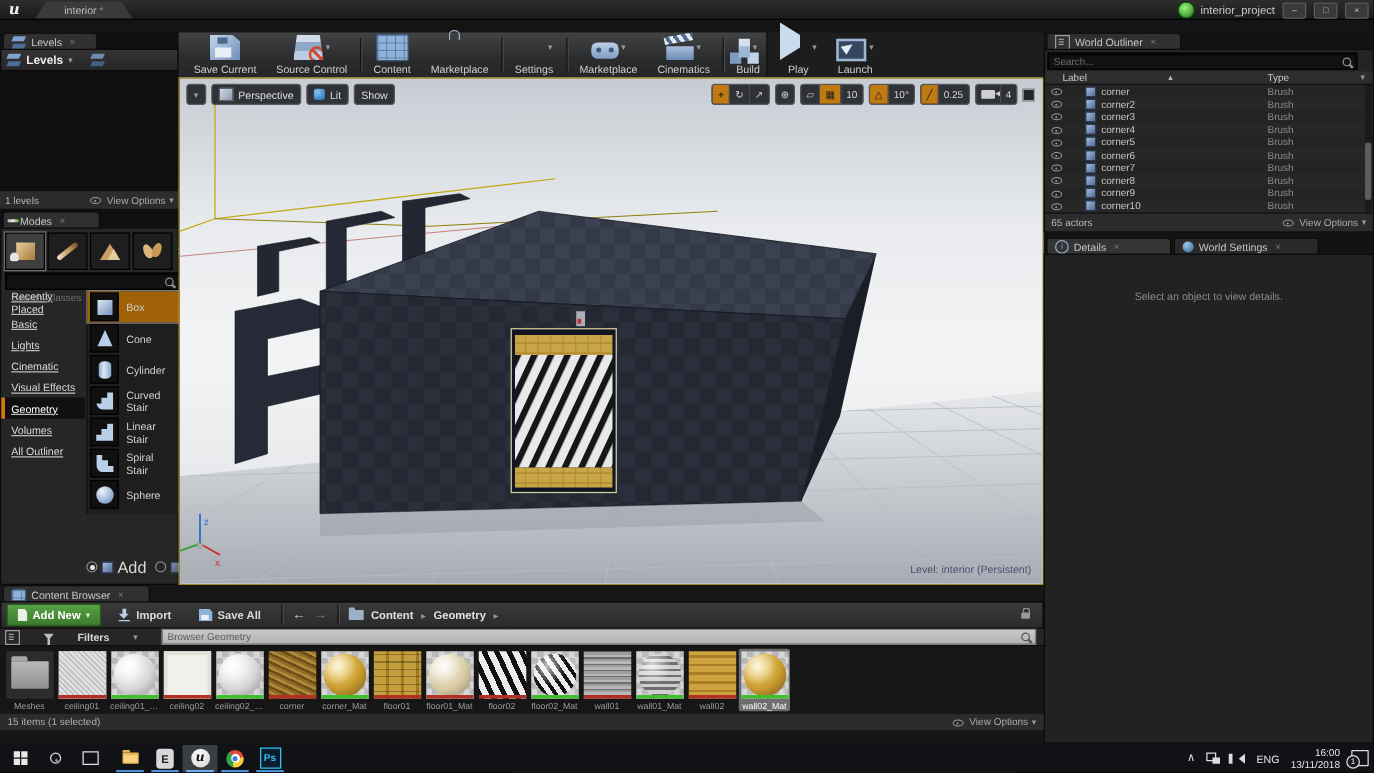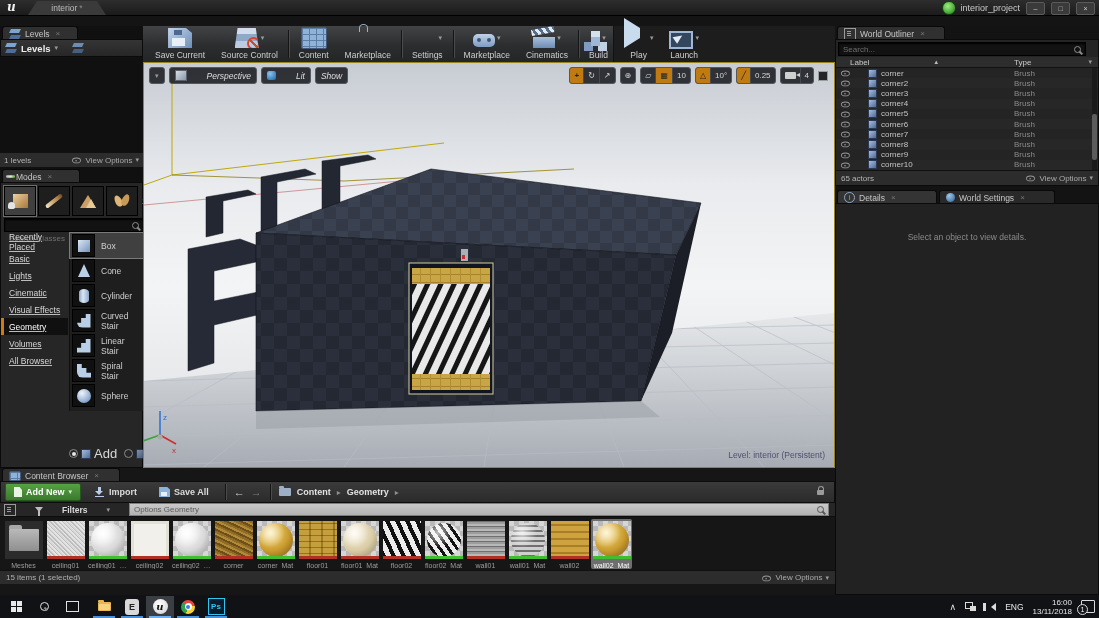--- a/index.html
+++ b/index.html
@@ -25,21 +25,21 @@
   .lk::before{content:"";position:absolute;top:-4px;left:1px;width:4px;height:4px;border:1px solid #9a9a9a;border-bottom:none;border-radius:3px 3px 0 0;}
   .gp{width:11px;height:6px;background:#9a9a9a;border-radius:3px;position:relative;flex:0 0 auto;}
   .gp::before{content:"";position:absolute;left:2px;top:2px;width:2px;height:2px;background:#4a4a4a;border-radius:50%;}
   .gp::after{content:"";position:absolute;right:2px;top:2px;width:2px;height:2px;background:#4a4a4a;border-radius:50%;}
   .pen{width:3px;height:11px;background:linear-gradient(#7ec850 20%,#e8e8e8 45%,#b5b5b5);transform:rotate(38deg);border-radius:1px;flex:0 0 auto;}
   
   .cat{height:17px;display:flex;align-items:center;padding-left:8px;font-size:8.5px;color:#d8d8d8;}
   .cat.sel{background:#101010;color:#fff;border-left:3px solid #d07a12;padding-left:5px;}
   .geo{height:25px;display:flex;align-items:center;gap:6px;padding:0 2px;color:#cfcfcf;font-size:8.5px;}
   .geo .gicon{width:21px;height:21px;background:#101010;border:1px solid #000;display:flex;align-items:center;justify-content:center;flex:0 0 auto;}
-  .geo.sel{background:#404040;outline:1px solid #7a7a7a;}
+  .geo.sel{background:#a16207;outline:1px solid #7a7a7a;}
   .g-box{width:12px;height:12px;background:linear-gradient(135deg,#dbe7f4,#7694bd);}
   .g-cone{width:0;height:0;border-left:6px solid transparent;border-right:6px solid transparent;border-bottom:13px solid #b9cfe8;}
   .g-cyl{width:10px;height:14px;border-radius:5px/3px;background:linear-gradient(90deg,#8aa6c8,#dbe7f4 40%,#8aa6c8);}
   .g-stair{width:14px;height:14px;background:#b9cfe8;clip-path:polygon(0 100%,0 66%,33% 66%,33% 33%,66% 33%,66% 0,100% 0,100% 100%);}
   .g-sphere{width:14px;height:14px;border-radius:50%;background:radial-gradient(circle at 35% 30%,#eef4fb,#96b2d4 60%,#5b7ca4);}
   .rad{width:7px;height:7px;border:1px solid #8a8a8a;border-radius:50%;position:relative;flex:0 0 auto;}
   .rad.on::after{content:"";position:absolute;inset:1.5px;background:#e6e6e6;border-radius:50%;}
   .modebtn{width:30px;height:28px;background:#1e1e1e;border:1px solid #000;display:flex;align-items:center;justify-content:center;}
   .modebtn.sel{background:#3f3f3f;outline:1px solid #6e6e6e;}
   .m-place{width:15px;height:14px;background:linear-gradient(135deg,#ecd0a0,#a6783a);position:relative;}
@@ -70,21 +70,21 @@
   .i-blueprints{width:22px;height:13px;margin-top:4px;background:linear-gradient(#bed1e8,#7e9cc2);border-radius:5px;position:relative;}
   .i-blueprints::before{content:"";position:absolute;left:4px;top:4px;width:4px;height:4px;background:#3e5777;border-radius:50%;}
   .i-blueprints::after{content:"";position:absolute;right:4px;top:4px;width:4px;height:4px;background:#3e5777;border-radius:50%;}
   .i-cinema{width:22px;height:11px;margin-top:8px;background:linear-gradient(#a9c0dc,#6d8cb4);position:relative;}
   .i-cinema::before{content:"";position:absolute;top:-7px;left:-1px;width:23px;height:6px;background:repeating-linear-gradient(65deg,#e3ebf4 0 3px,#54708f 3px 6px);transform:rotate(-10deg);transform-origin:left bottom;}
   .i-build{width:9px;height:9px;margin:7px auto 0;background:#9fb6d4;box-shadow:-7px 5px 0 #7e9cc2,7px 5px 0 #c3d3e6,0 -6px 0 #d6e0ec;}
   .i-play{width:0;height:0;border-left:16px solid #c9dcee;border-top:10px solid transparent;border-bottom:10px solid transparent;margin:0 auto;}
   .i-launch{width:20px;height:14px;margin:3px auto 0;border:2px solid #9fb6d4;background:#33475f;position:relative;}
   .i-launch::after{content:"";position:absolute;left:3px;top:1px;border-left:9px solid #e3ebf4;border-top:4px solid transparent;border-bottom:4px solid transparent;transform:rotate(-35deg);}
   
-  .vbtn{height:15px;background:rgba(34,36,40,.92);border:1px solid #55585e;border-radius:3px;display:flex;align-items:center;padding:0 5px;gap:20px;color:#dedede;font-size:8.5px;font-style:italic;}
+  .vbtn{height:15px;background:rgba(34,36,40,.92);border:1px solid #55585e;border-radius:3px;display:flex;align-items:center;padding:0 5px;gap:4px;color:#dedede;font-size:8.5px;}
   .seg{display:flex;border:1px solid #55585e;border-radius:3px;overflow:hidden;background:rgba(34,36,40,.92);height:15px;}
   .seg>div{display:flex;align-items:center;padding:0 4px;border-right:1px solid #45484d;color:#d6d6d6;font-size:8px;gap:2px;}
   .seg>div:last-child{border-right:none;}
   .seg .on{background:#c07a12;color:#222;}
   .p-cube{width:10px;height:9px;background:linear-gradient(135deg,#d4dde8,#8b97a8);border:1px solid #5a646f;flex:0 0 auto;}
   .lit-ball{width:9px;height:9px;border-radius:2px;background:radial-gradient(circle at 35% 30%,#86c6f2,#1c63a8);flex:0 0 auto;}
   .cam{width:11px;height:7px;background:#cfcfcf;border-radius:1px;position:relative;flex:0 0 auto;}
   .cam::after{content:"";position:absolute;right:-4px;top:1px;border-right:4px solid #cfcfcf;border-top:2.5px solid transparent;border-bottom:2.5px solid transparent;}
   .maxi{width:8px;height:8px;border:1px solid #9d9d9d;background:#24262a;}
   
@@ -230,21 +230,21 @@
       </div>
 
       <div class="abs" style="left:0;top:50px;width:67px;height:178px;text-decoration:underline;">
         <div class="cat">Recently Placed</div>
         <div class="cat">Basic</div>
         <div class="cat">Lights</div>
         <div class="cat">Cinematic</div>
         <div class="cat">Visual Effects</div>
         <div class="cat sel">Geometry</div>
         <div class="cat">Volumes</div>
-        <div class="cat">All Browser</div>
+        <div class="cat">All Outliner</div>
       </div>
 
       <div class="abs" style="left:68px;top:50px;width:74px;height:178px;background:#1e1e1e;border-left:1px solid #101010;">
         <div class="geo sel">
             <span class="gicon">
               <span class="g-box"></span>
             </span>
             <span>Box</span>
           </div>
         <div class="geo">
@@ -683,21 +683,21 @@
       <span style="color:#8f8f8f;font-size:8px;">▸</span>
       <span class="lk" style="position:absolute;right:10px;"></span>
     </div>
 
     <div class="abs f" style="left:0;top:35px;width:835px;height:14px;background:#262626;border-bottom:1px solid #0d0d0d;gap:19px;padding-left:4px;box-sizing:border-box;">
       <span class="srcview"></span>
       <span class="funnel"></span>
       <span style="color:#d8d8d8;font-weight:bold;font-size:8.5px;">Filters</span>
       <span class="caret">▾</span>
       <div class="f" style="flex:1;height:11px;margin-right:6px;background:linear-gradient(#c9c9c9,#b2b2b2);border:1px solid #7e7e7e;padding:0 4px;gap:4px;">
-        <span style="color:#5a5a5a;font-size:8px;flex:1;">Options Geometry</span>
+        <span style="color:#5a5a5a;font-size:8px;flex:1;">Browser Geometry</span>
         <span class="mag dark"></span>
       </div>
     </div>
 
     <div class="abs f" style="left:3px;top:51px;gap:1px;align-items:flex-start;">
       <div class="tile">
           <div class="thumb" style="background:#2c2c2c;">
             <div class="fol"></div>
           </div>
           <div class="tname">Meshes</div>

